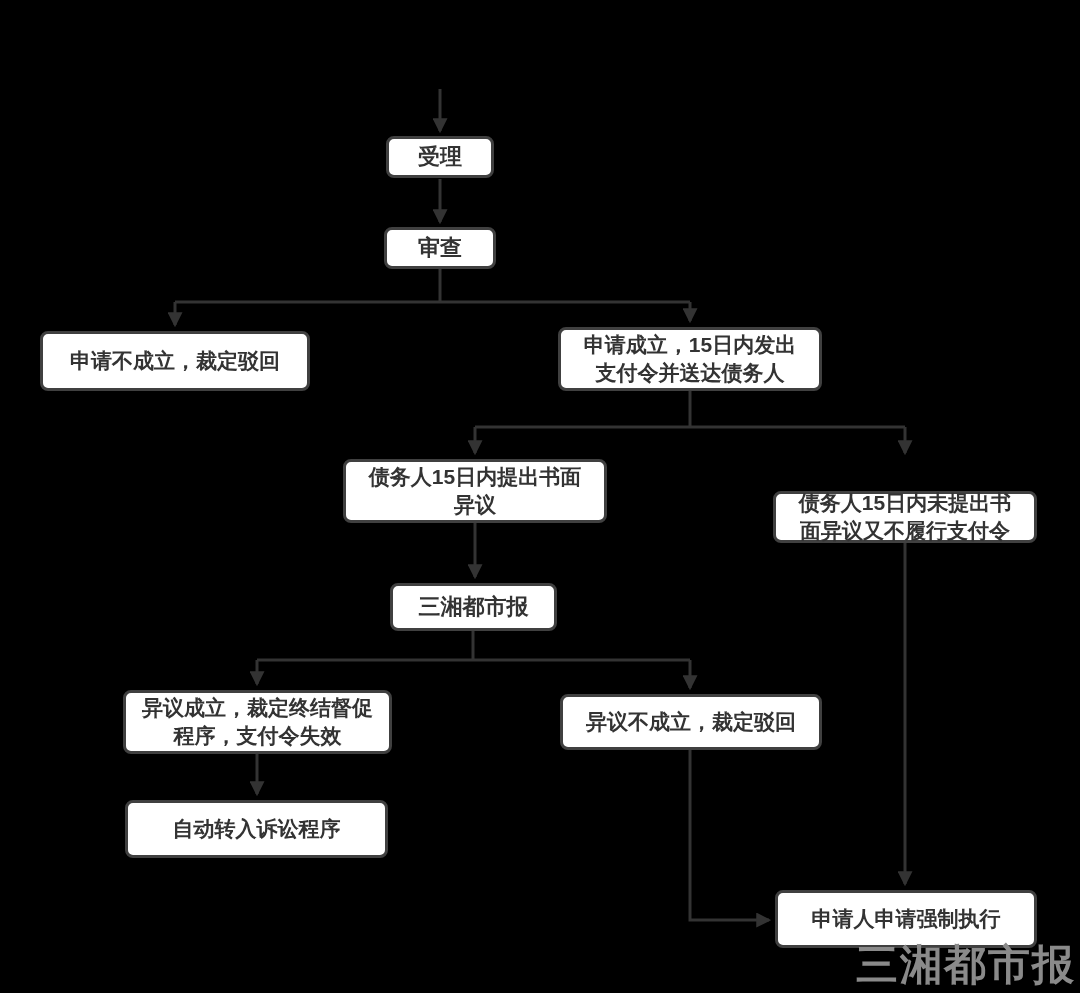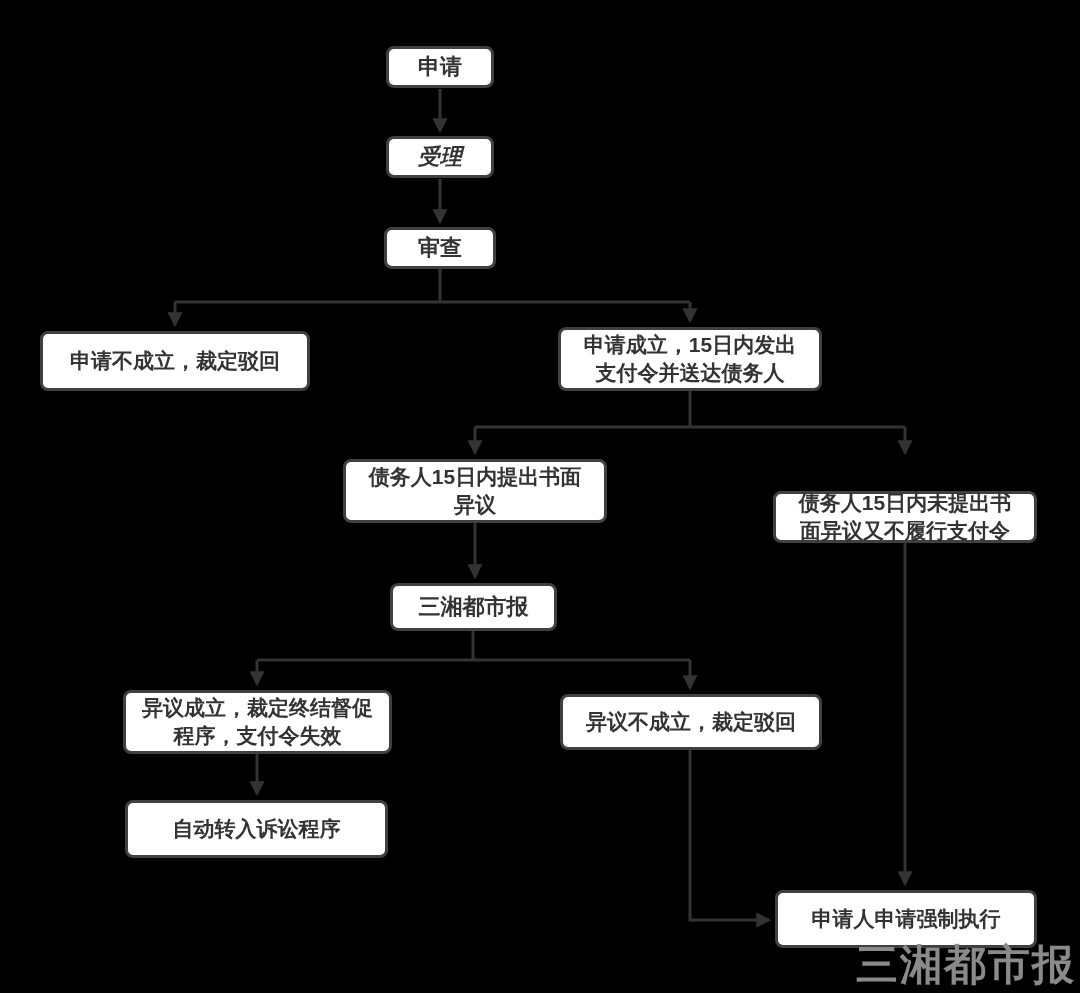--- a/index.html
+++ b/index.html
@@ -73,25 +73,22 @@
     <path class="edge" d="M905 427 V453" marker-end="url(#arrowhead)"></path>
     <path class="edge" d="M475 523 V577" marker-end="url(#arrowhead)"></path>
     <path class="edge" d="M473 631 V660 M257 660 H690"></path>
     <path class="edge" d="M257 660 V684" marker-end="url(#arrowhead)"></path>
     <path class="edge" d="M690 660 V688" marker-end="url(#arrowhead)"></path>
     <path class="edge" d="M257 754 V794" marker-end="url(#arrowhead)"></path>
     <path class="edge" d="M690 750 V920 H769" marker-end="url(#arrowhead)"></path>
     <path class="edge" d="M905 523 V884" marker-end="url(#arrowhead)"></path>
   </svg>
 
-  <div class="node node-sm" style="left:386px; top:46px; width:108px; height:42px;">
-    <span>申请</span>
-  </div>
 
-  <div class="node node-sm" style="left:386px; top:136px; width:108px; height:42px;font-style:italic;">
+  <div class="node node-sm" style="left:386px; top:136px; width:108px; height:42px;">
     <span>受理</span>
   </div>
 
   <div class="node node-sm" style="left:384px; top:227px; width:112px; height:42px;">
     <span>审查</span>
   </div>
 
   <div class="node" style="left:40px; top:331px; width:270px; height:60px;">
     <span>申请不成立，裁定驳回</span>
   </div>

